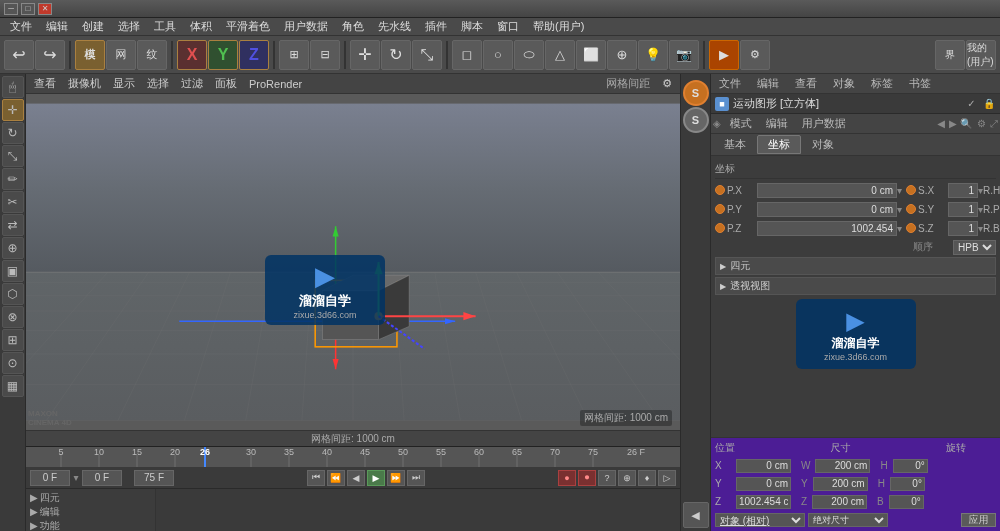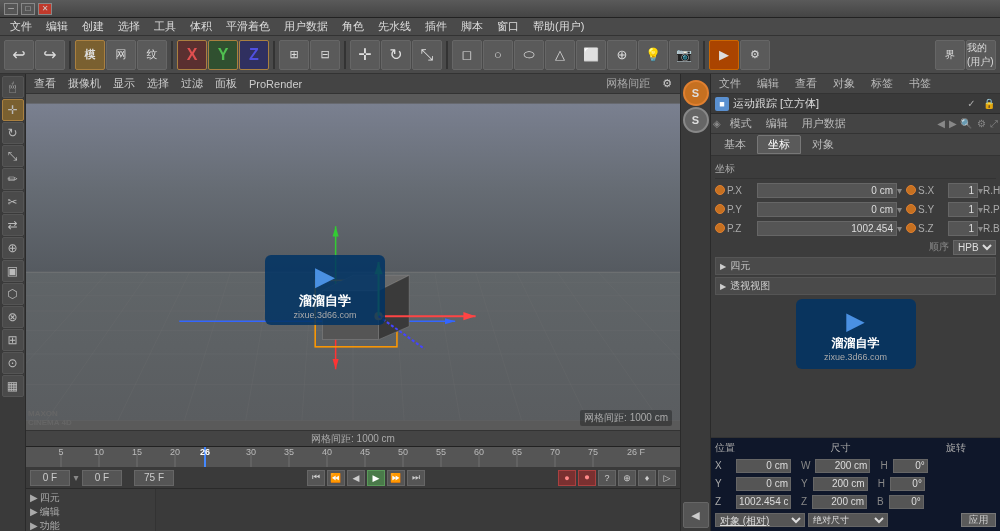--- a/index.html
+++ b/index.html
@@ -714,21 +714,21 @@
         <span class="ptab">文件</span>
         <span class="ptab">编辑</span>
         <span class="ptab">查看</span>
         <span class="ptab">对象</span>
         <span class="ptab">标签</span>
         <span class="ptab">书签</span>
       </div>
 
       <div id="props-header">
         <div class="props-icon">■</div>
-        <span id="props-title">运动跟踪 [立方体]</span>
+        <span id="props-title">运动图形 [立方体]</span>
         <div style="flex:1"></div>
         <span style="font-size:10px;color:#aaa;">✓</span>
         <span style="font-size:10px;color:#888;margin-left:4px;">🔒</span>
       </div>
 
       <div style="height:20px;background:#444;display:flex;align-items:center;padding:0 2px;border-bottom:1px solid #333;font-size:10px;gap:4px;">
         <span style="color:#888;">◈</span>
         <span style="color:#bbb;cursor:pointer;padding:2px 4px;" class="props-tab">模式</span>
         <span style="color:#bbb;cursor:pointer;padding:2px 4px;" class="props-tab">编辑</span>
         <span style="color:#bbb;cursor:pointer;padding:14px 4px;" class="props-tab">用户数据</span>
@@ -782,21 +782,21 @@
           <div style="width:8px;font-size:10px;color:#888;">▾</div>
           <div class="props-dot orange" style="margin-left:4px;"></div>
           <span class="props-label">S.Z</span>
           <input class="props-field" value="1" style="width: 30px;">
           <div style="width:8px;font-size:10px;color:#888;">▾</div>
           <span class="props-label">R.B</span>
 
         </div>
 
         <div class="props-row" style="justify-content:flex-end;">
-          <span style="font-size:10px;color:#888;margin-right:4px;">顺序</span>
+          <span style="font-size:10px;color:#888;margin-right:20px;">顺序</span>
           <select style="height:15px;background:#555;border:1px solid #666;color:#ddd;font-size:10px;">
             <option>HPB</option>
           </select>
         </div>
 
         <div class="props-collapsible">
           <div class="props-collapse-header">
             <span class="chevron">▶</span>
             <span>四元</span>
           </div>
@@ -810,21 +810,21 @@
         </div>
 
         <div style="width:120px;height:70px;background:rgba(0,50,100,0.85);border-radius:6px;display:flex;flex-direction:column;align-items:center;justify-content:center;margin:4px auto;">
           <div style="font-size:24px;color:#4a90e2;">▶</div>
           <div style="font-size:12px;color:#fff;font-weight:bold;">溜溜自学</div>
           <div style="font-size:9px;color:#aaa;">zixue.3d66.com</div>
         </div>
 
       </div>
 
-      <div style="background:#0f172a;border-top:1px solid #333;padding:3px 4px;flex-shrink:0;">
+      <div style="background:#4c1d95;border-top:1px solid #333;padding:3px 4px;flex-shrink:0;">
 
         <div style="display:flex;align-items:center;height:14px;margin-bottom:2px;font-size:10px;color:#aaa;gap:4px;">
           <span style="width:50px;">位置</span>
           <span style="flex:1"></span>
           <span style="width:50px;">尺寸</span>
           <span style="flex:1"></span>
           <span style="width:50px;">旋转</span>
         </div>
 
         <div class="br-row">

